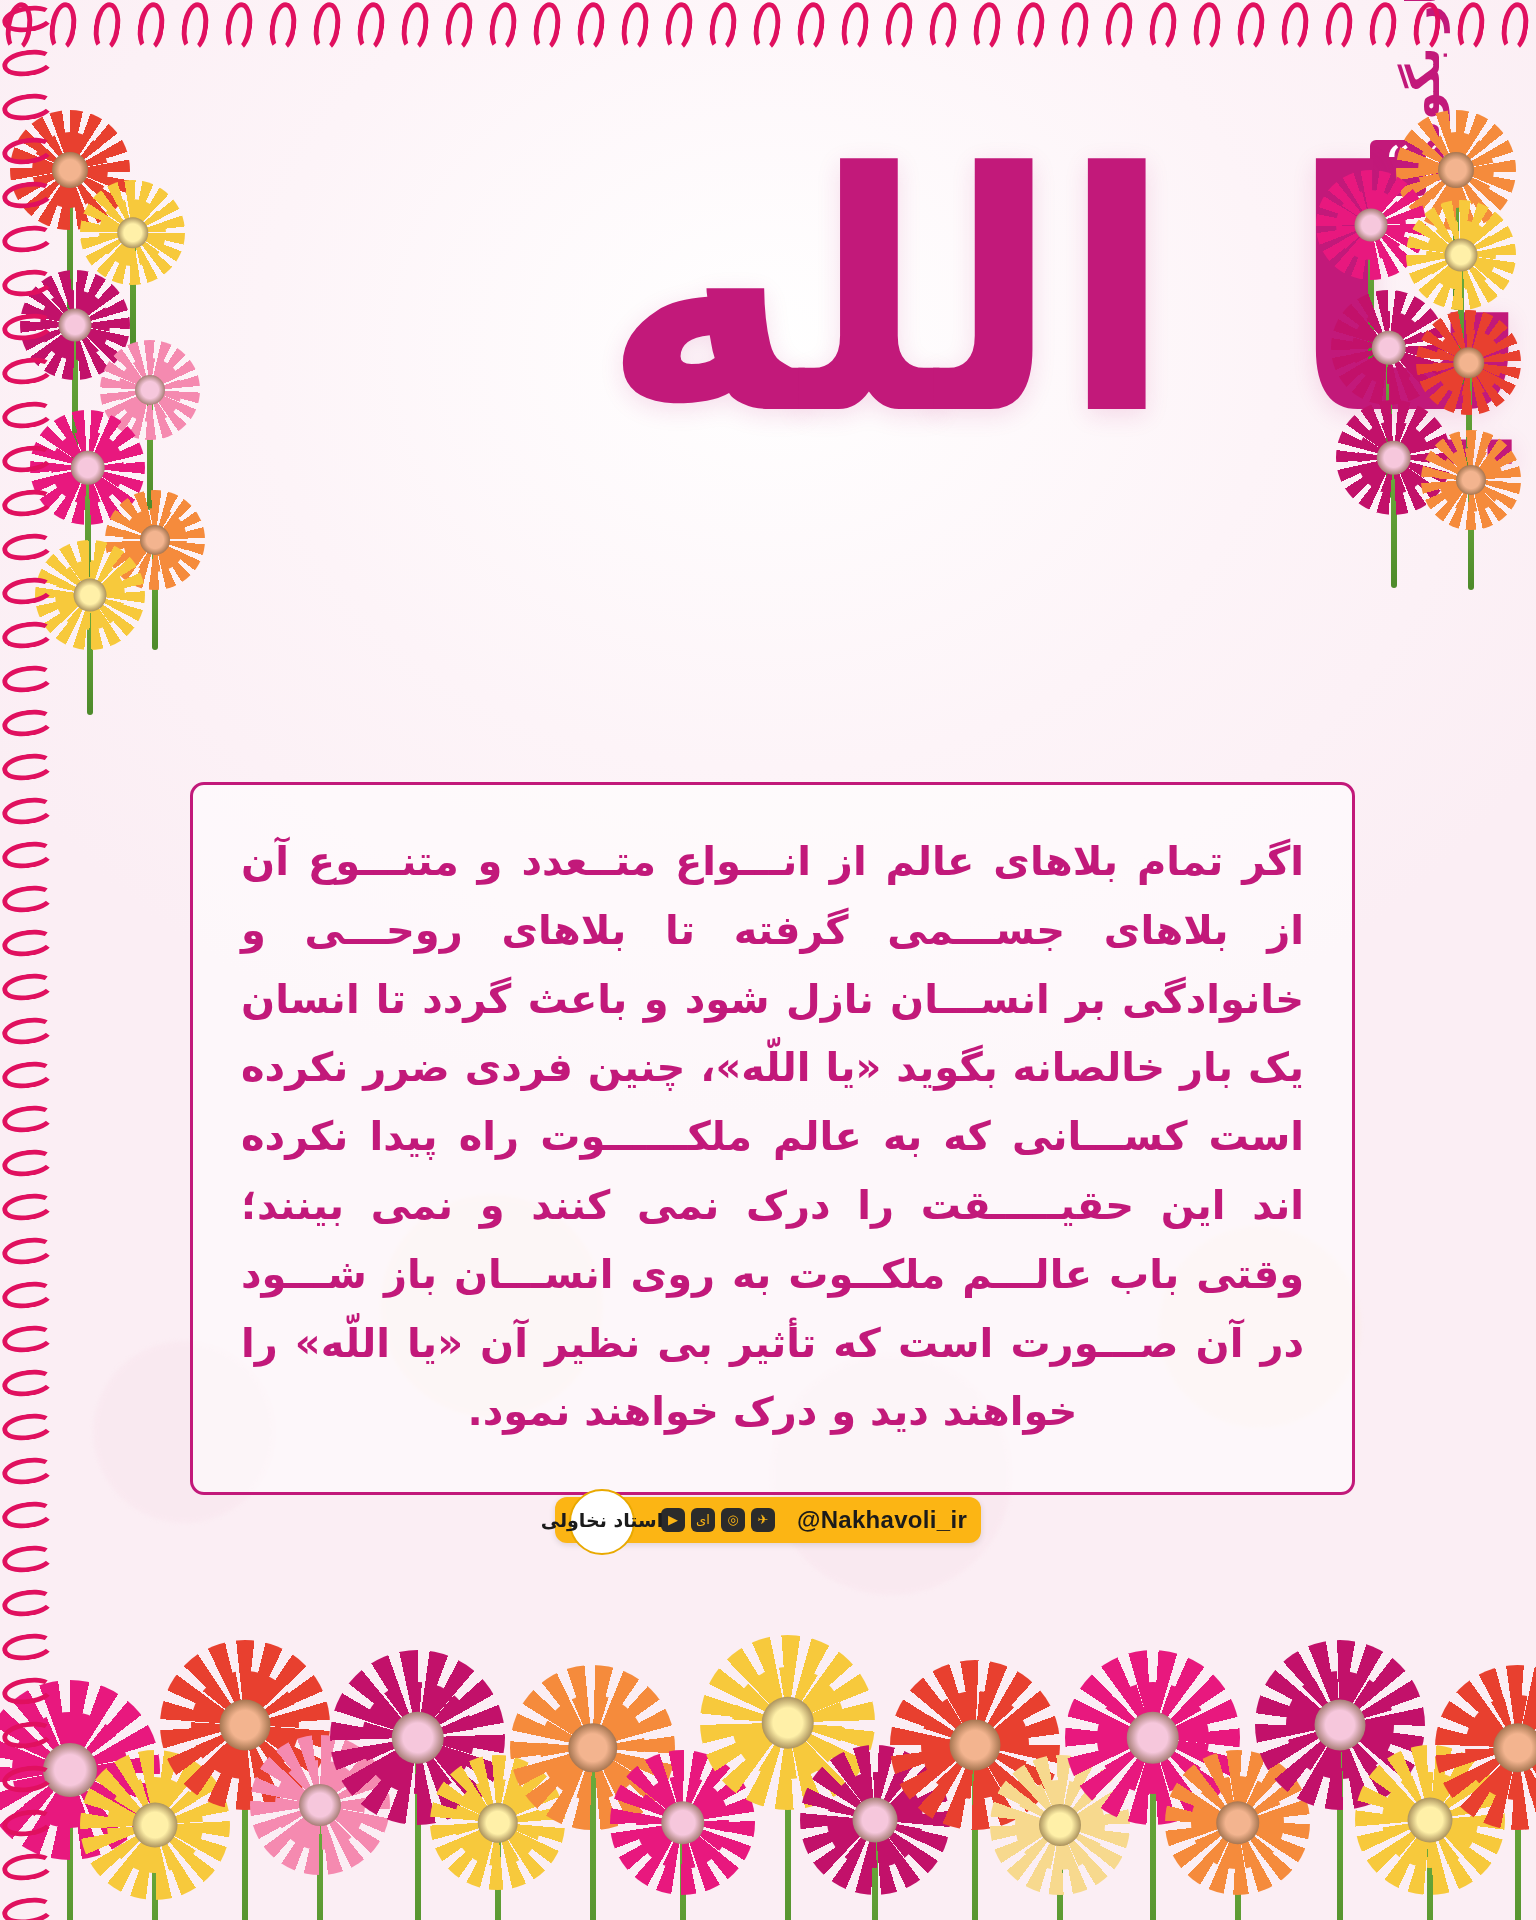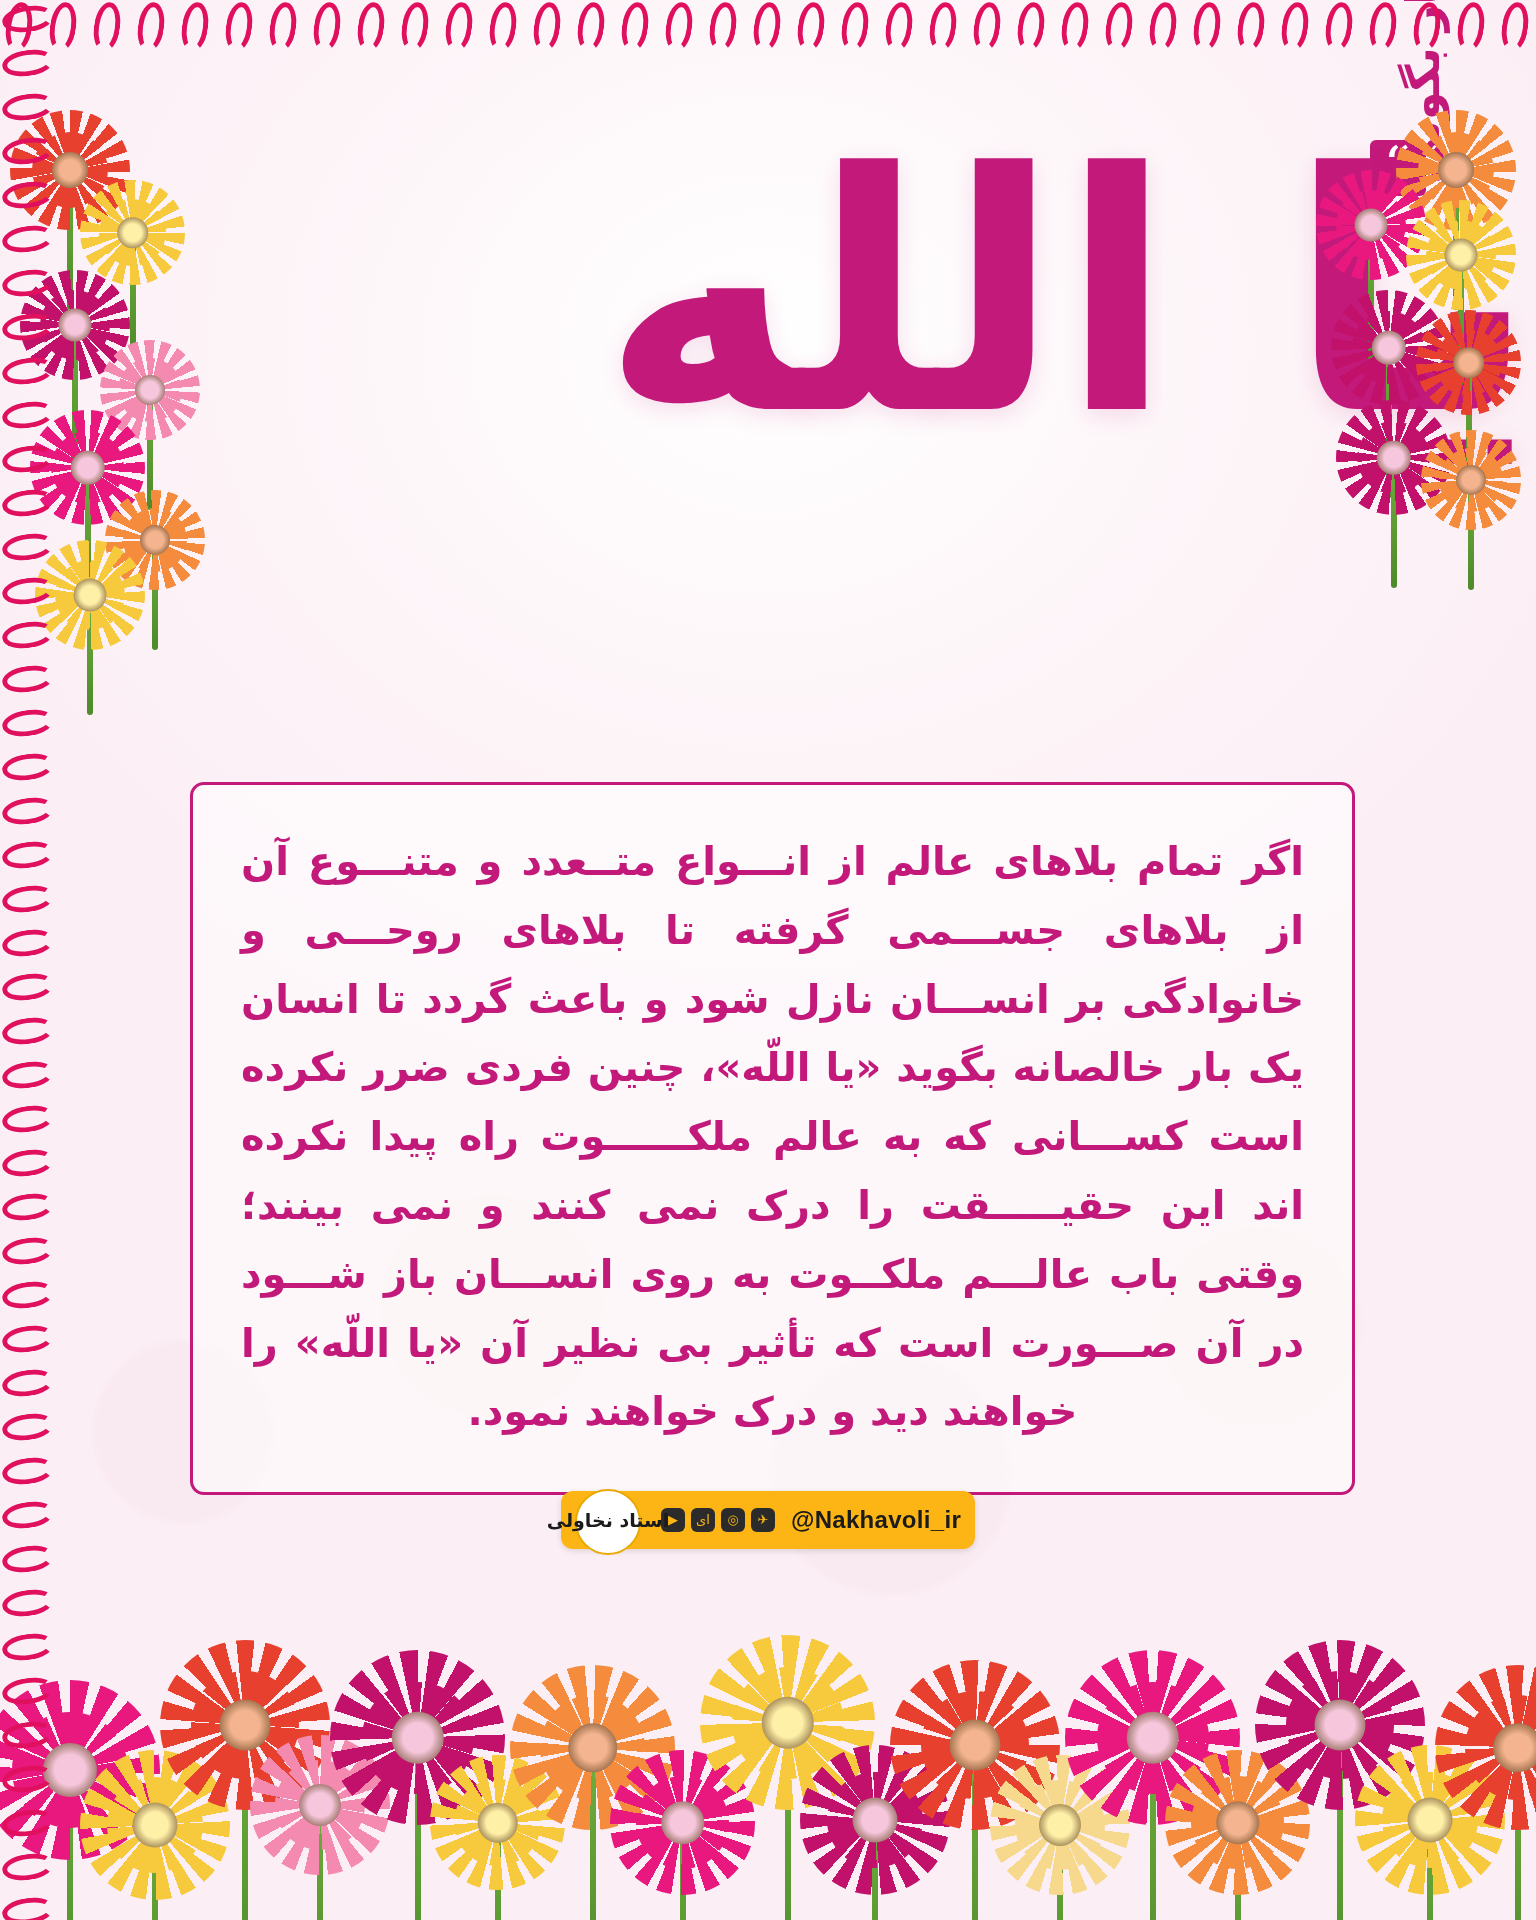--- a/index.html
+++ b/index.html
@@ -182,23 +182,23 @@
     justify-content: center;
     align-items: center;
     z-index: 6;
   }
   .badge {
     display: flex;
     flex-direction: row-reverse;
     align-items: center;
     background: #fcb514;
     border-radius: 12px;
-    height: 58px;
+    height: 46px;
     padding: 0 14px 0 10px;
-    gap: 16px;
+    gap: 22px;
     box-shadow: 0 2px 6px rgba(0,0,0,.12);
   }
   .badge .handle {
     color: #1b1b1b;
     font-size: 24px;
     font-weight: bold;
     font-family: "Liberation Sans", sans-serif;
     direction: ltr;
     letter-spacing: .3px;
   }

